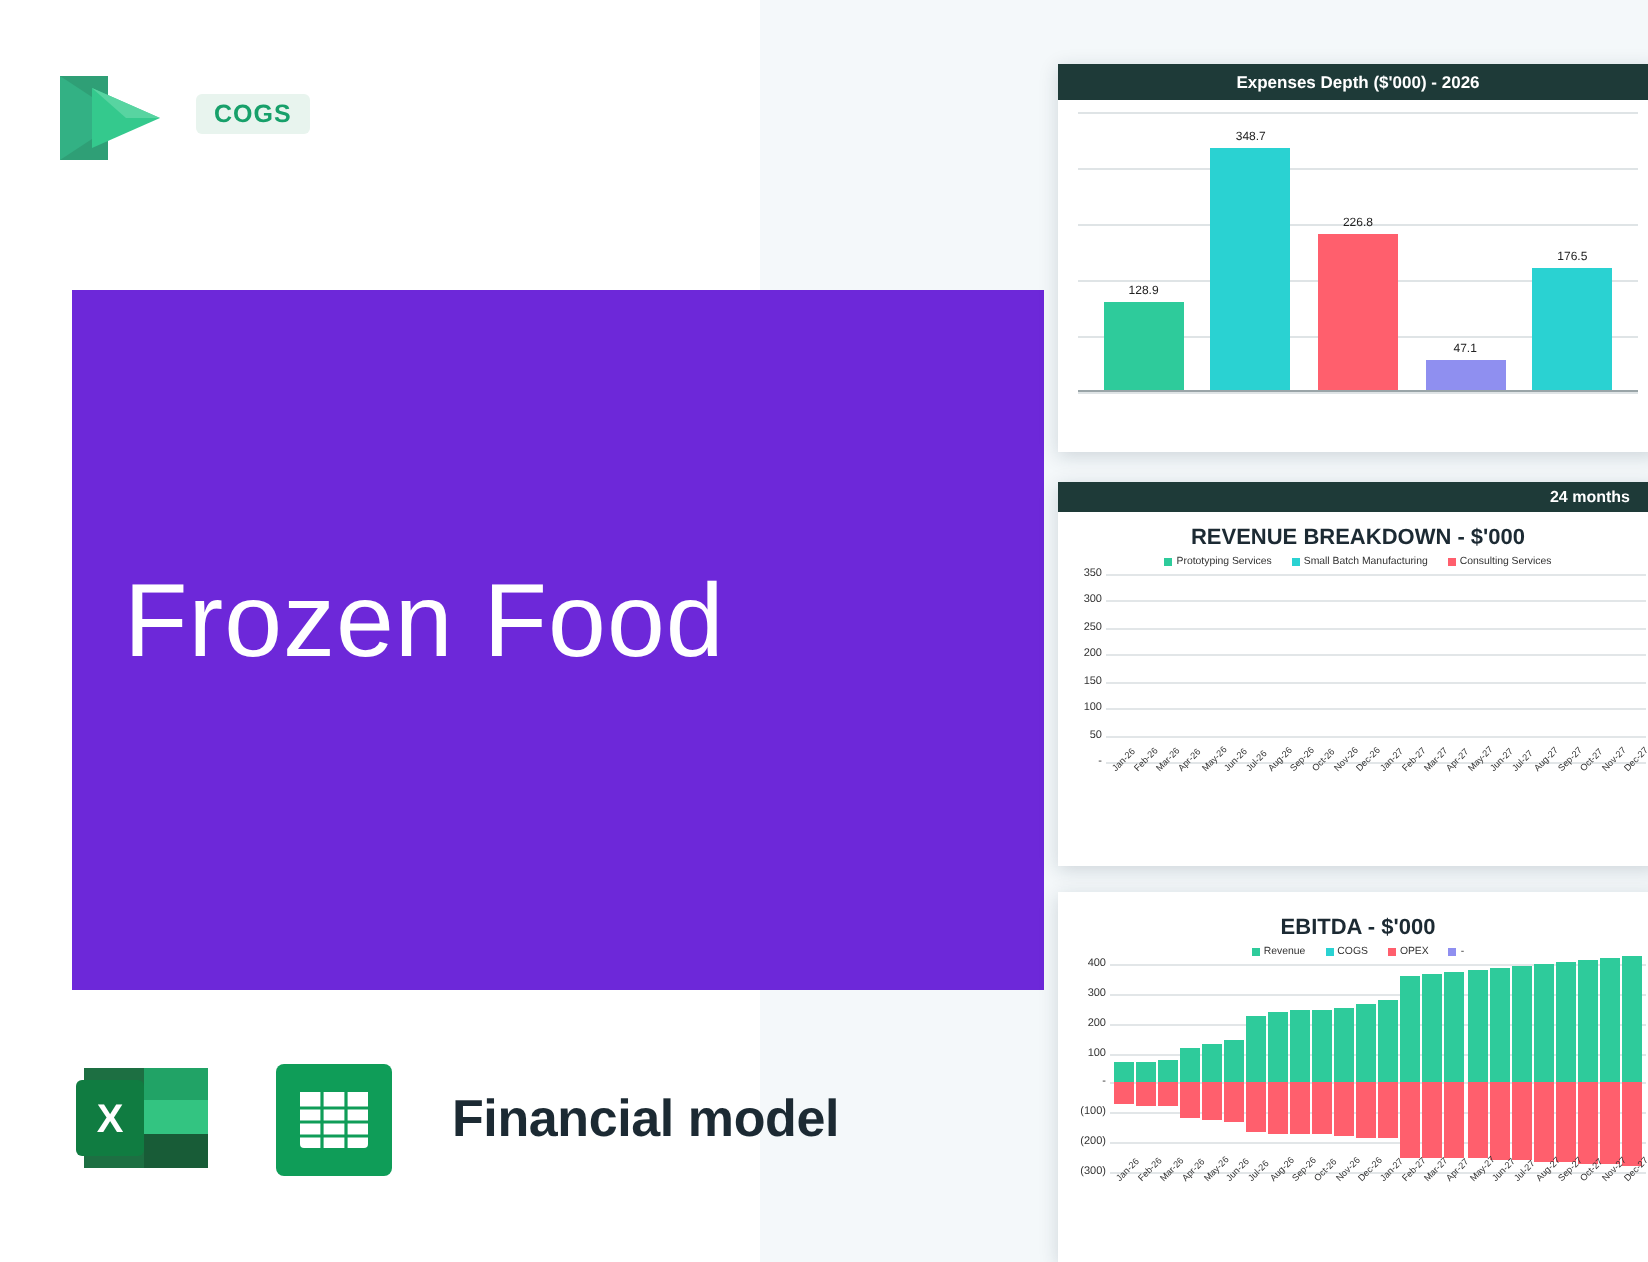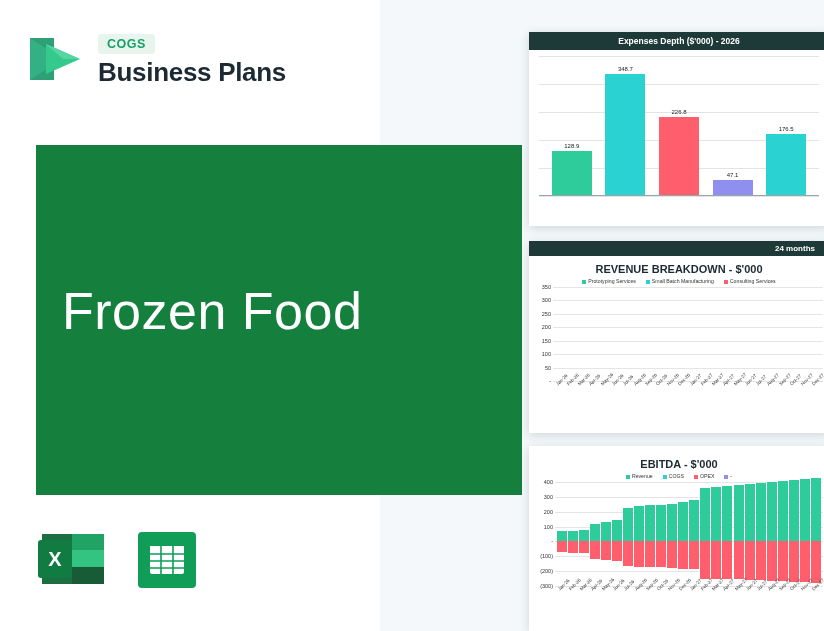--- a/index.html
+++ b/index.html
@@ -59,21 +59,21 @@
     color: #1c2a33;
     letter-spacing: -.3px;
     line-height: 1;
   }
 
   
   .hero {
     position: absolute;
     left: 36px; top: 145px;
     width: 486px; height: 350px;
-    background: #15803d;
+    background: #6d28d9;
   }
   .hero-title {
     position: absolute;
     left: 26px; top: 140px;
     color: #ffffff;
     font-size: 52px;
     font-weight: normal;
     letter-spacing: .5px;
     line-height: 1;
   }
@@ -182,21 +182,20 @@
   <div class="logo-mark">
     <svg width="62" height="62" viewBox="0 0 62 62">
       <path d="M6 10 L6 52 L30 52 L30 10 Z" fill="#2f9f76"></path>
       <path d="M6 10 L38 31 L6 52 Z" fill="#33b184"></path>
       <path d="M22 16 L56 31 L22 46 Z" fill="#34c98d"></path>
       <path d="M22 16 L56 31 L39 31 Z" fill="#5fd6a4" opacity=".85"></path>
     </svg>
   </div>
   <div class="logo-text">
     <div class="ready-badge">COGS</div>
-    <div class="bp-title">Business Plans</div>
   </div>
 </div>
 
 <div class="hero">
   <div class="hero-title">Frozen Food</div>
 </div>
 
 <div class="bottom-row">
   <div class="excel-icon">
     <svg width="78" height="78" viewBox="0 0 78 78">
@@ -216,20 +215,21 @@
       <rect x="18" y="22" width="34" height="5" fill="#ffffff"></rect>
       <g stroke="#0f9d58" stroke-width="1.6">
         <line x1="18" y1="30" x2="52" y2="30"></line>
         <line x1="18" y1="37" x2="52" y2="37"></line>
         <line x1="18" y1="44" x2="52" y2="44"></line>
         <line x1="29" y1="22" x2="29" y2="50"></line>
         <line x1="41" y1="22" x2="41" y2="50"></line>
       </g>
     </svg>
   </div>
+  <div class="fin-model-label">Financial model</div>
 </div>
 
 <div class="card" id="card-expenses">
   <div class="card-header">Expenses Depth ($'000) - 2026</div>
   <div class="c1-plot">
     <div class="c1-grid" id="c1grid">
         <div class="gl" style="top: 0%;"></div>
         <div class="gl" style="top: 20%;"></div>
         <div class="gl" style="top: 40%;"></div>
         <div class="gl" style="top: 60%;"></div>

